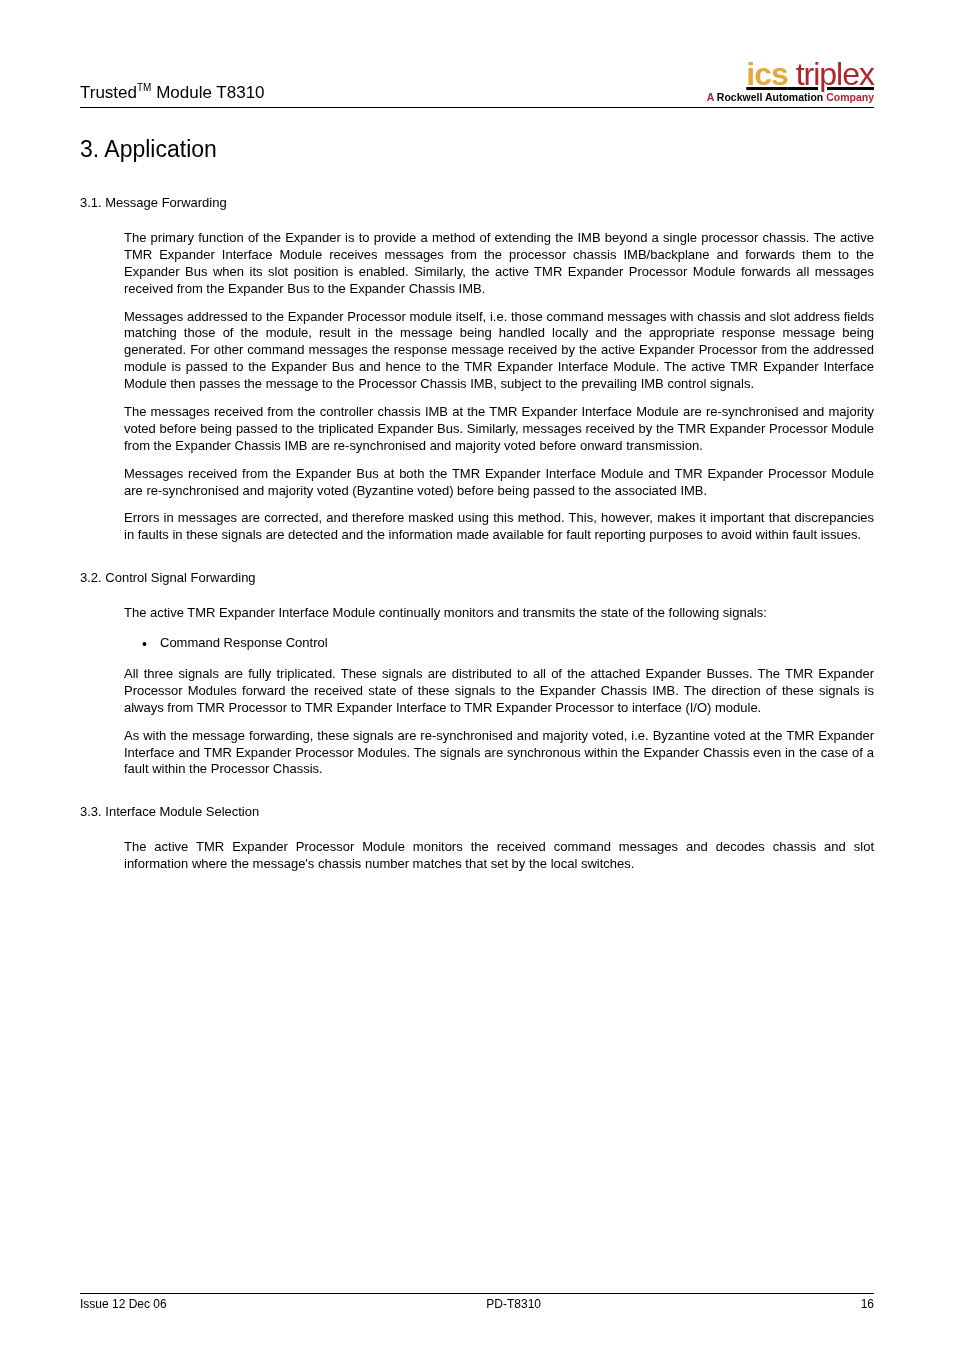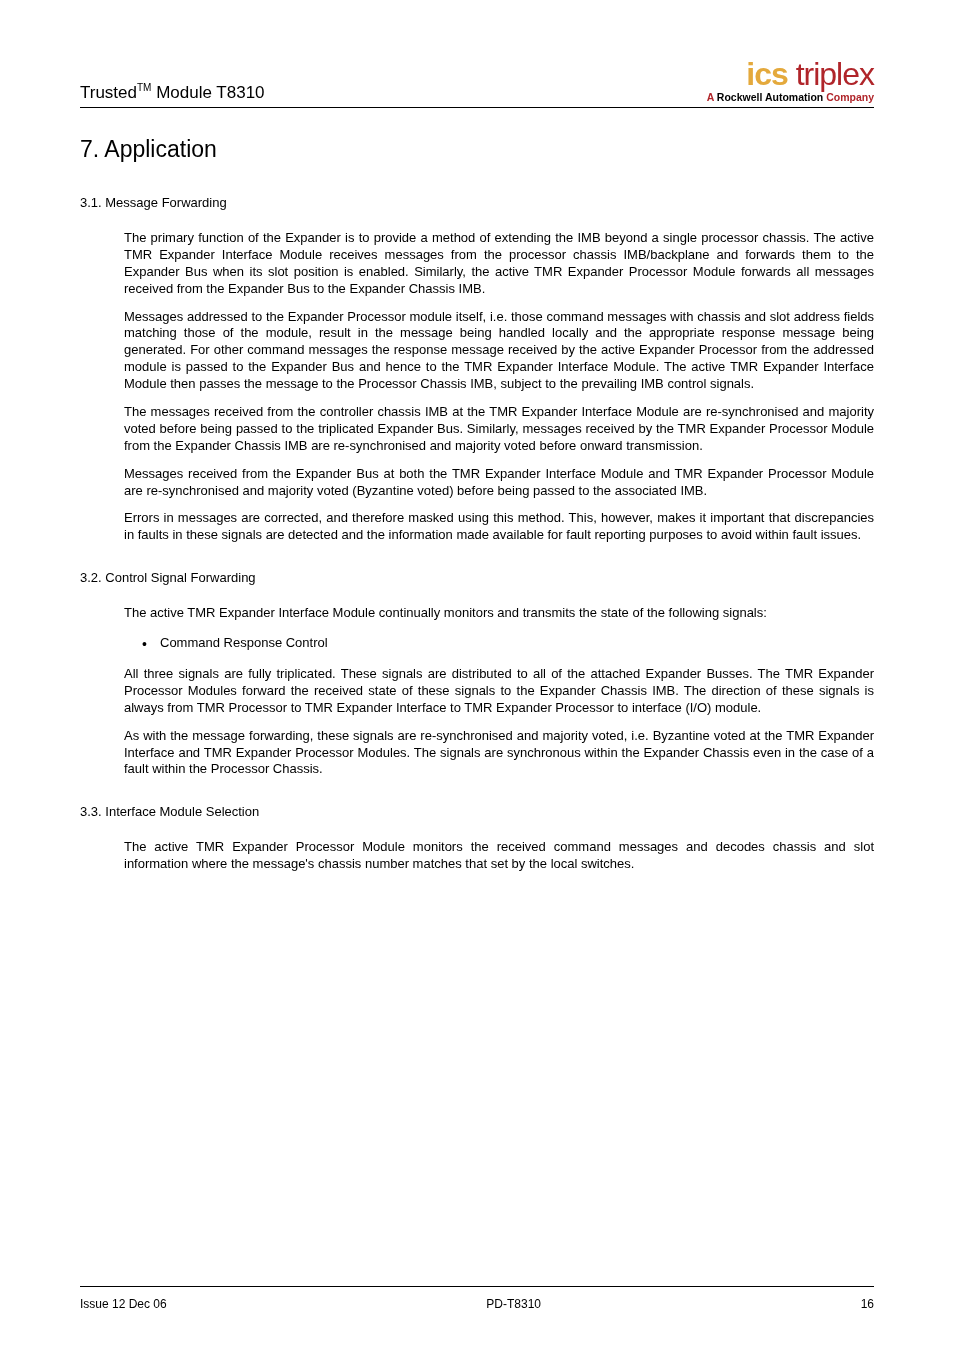--- a/index.html
+++ b/index.html
@@ -32,20 +32,21 @@
       font-size: 10px;
       vertical-align: super;
     }
     .logo {
       text-align: right;
     }
     .logo-main {
       font-size: 32px;
       font-weight: bold;
       letter-spacing: -1px;
+      text-decoration: underline;
     }
     .logo-rest { color: #b0252a; font-weight: normal; }
     .logo-sub {
       font-size: 10.5px;
       color: #b0252a;
       font-weight: bold;
       margin-top: -2px;
       text-align: center;
     }
     .logo-sub .rockwell {
@@ -84,21 +85,21 @@
       position: absolute;
       left: 0;
       font-size: 14px;
     }
     .footer {
       position: absolute;
       bottom: 40px;
       left: 80px;
       right: 80px;
       border-top: 1px solid #000;
-      padding-top: 10px;
+      padding-top: 3px;
       font-size: 12px;
       display: flex;
       justify-content: space-between;
     }
   </style>
 </head>
 <body>
 
 <div class="header">
   <div class="header-left">
@@ -107,21 +108,21 @@
   <div class="logo">
     <div class="logo-main">
       <span style="color:#e4a93c; font-weight:bold;">ics</span><span class="logo-rest"> triplex</span>
     </div>
     <div class="logo-sub">
       <span>A </span><span class="rockwell">Rockwell Automation</span><span> Company</span>
     </div>
   </div>
 </div>
 
-<h1>7.    Application</h1>
+<h1>3.    Application</h1>
 
 <h2>3.1. Message Forwarding</h2>
 <p>The primary function of the Expander is to provide a method of extending the IMB beyond a single processor chassis.  The active TMR Expander Interface Module receives messages from the processor chassis IMB/backplane and forwards them to the Expander Bus when its slot position is enabled.  Similarly, the active TMR Expander Processor Module forwards all messages received from the Expander Bus to the Expander Chassis IMB.</p>
 <p>Messages addressed to the Expander Processor module itself, i.e. those command messages with chassis and slot address fields matching those of the module, result in the message being handled locally and the appropriate response message being generated.  For other command messages the response message received by the active Expander Processor from the addressed module is passed to the Expander Bus and hence to the TMR Expander Interface Module.  The active TMR Expander Interface Module then passes the message to the Processor Chassis IMB, subject to the prevailing IMB control signals.</p>
 <p>The messages received from the controller chassis IMB at the TMR Expander Interface Module are re-synchronised and majority voted before being passed to the triplicated Expander Bus.  Similarly, messages received by the TMR Expander Processor Module from the Expander Chassis IMB are re-synchronised and majority voted before onward transmission.</p>
 <p>Messages received from the Expander Bus at both the TMR Expander Interface Module and TMR Expander Processor Module are re-synchronised and majority voted (Byzantine voted) before being passed to the associated IMB.</p>
 <p>Errors in messages are corrected, and therefore masked using this method.  This, however, makes it important that discrepancies in faults in these signals are detected and the information made available for fault reporting purposes to avoid within fault issues.</p>
 
 <h2>3.2. Control Signal Forwarding</h2>
 <p>The active TMR Expander Interface Module continually monitors and transmits the state of the following signals:</p>

